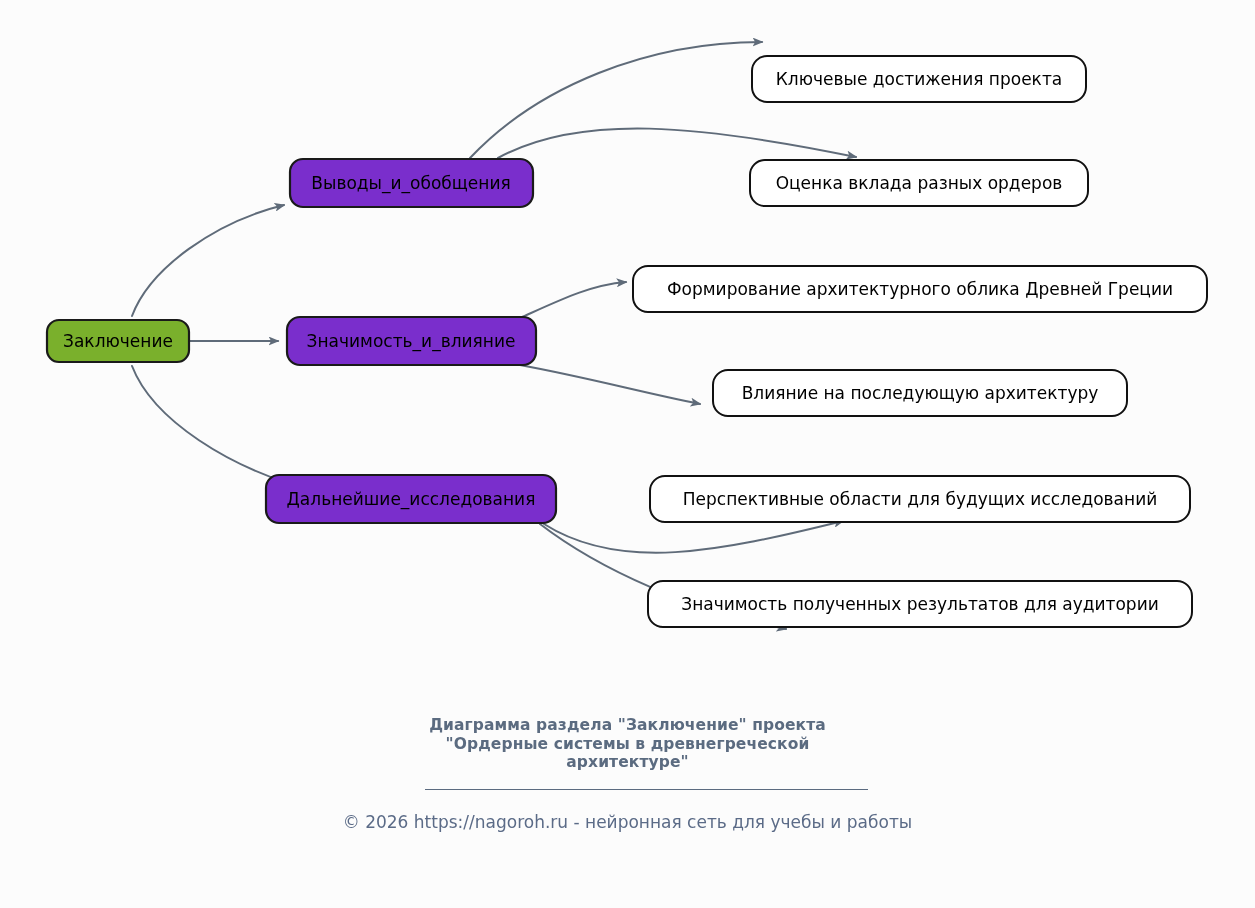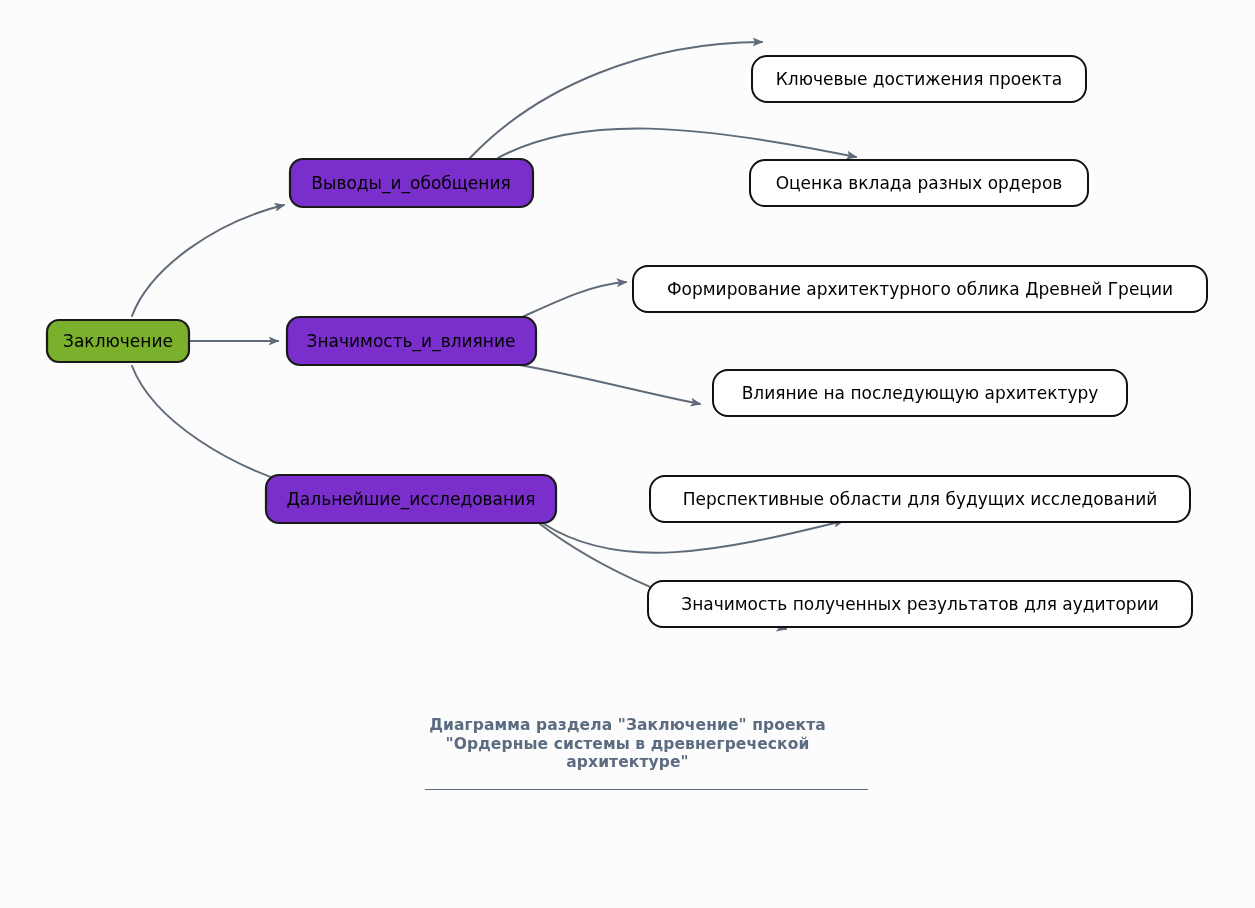--- a/index.html
+++ b/index.html
@@ -176,14 +176,15 @@
   </svg>
 
   <div class="caption-block">
     <div class="caption-line">Диаграмма раздела "Заключение" проекта</div>
     <div class="caption-line">"Ордерные системы в древнегреческой</div>
     <div class="caption-line">архитектуре"</div>
   </div>
 
   <div class="caption-rule"></div>
 
+  <div class="footer-line">© 2026 https://nagoroh.ru - нейронная сеть для учебы и работы</div>
 
 </div>
 
 </body></html>

